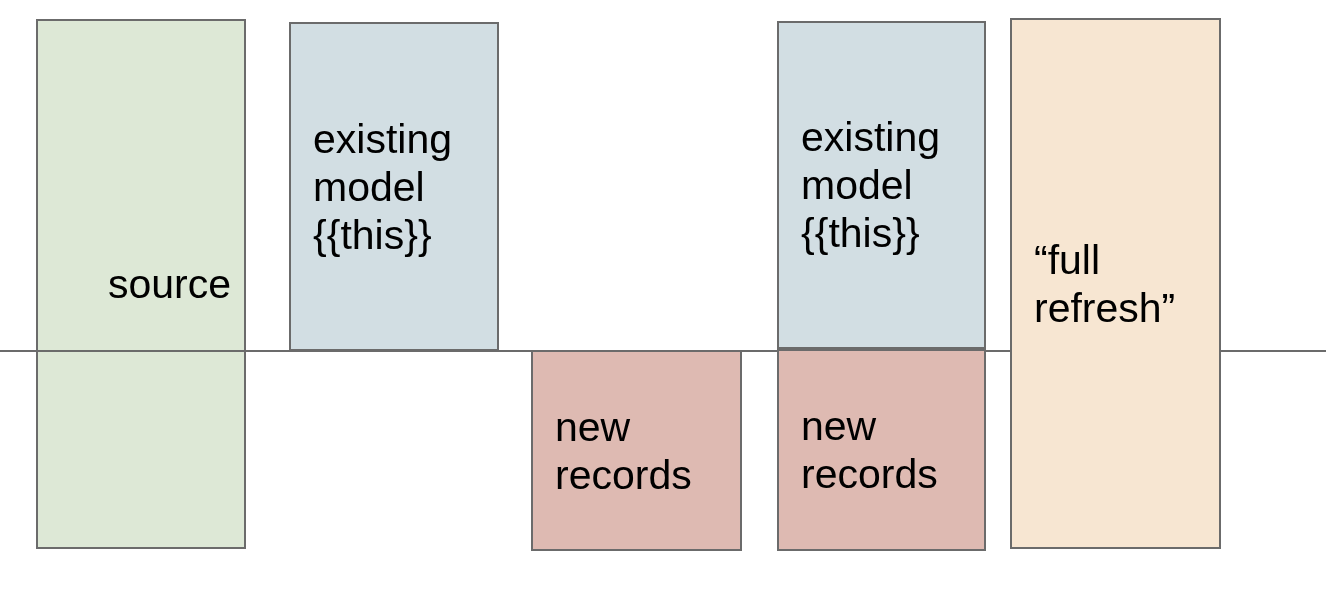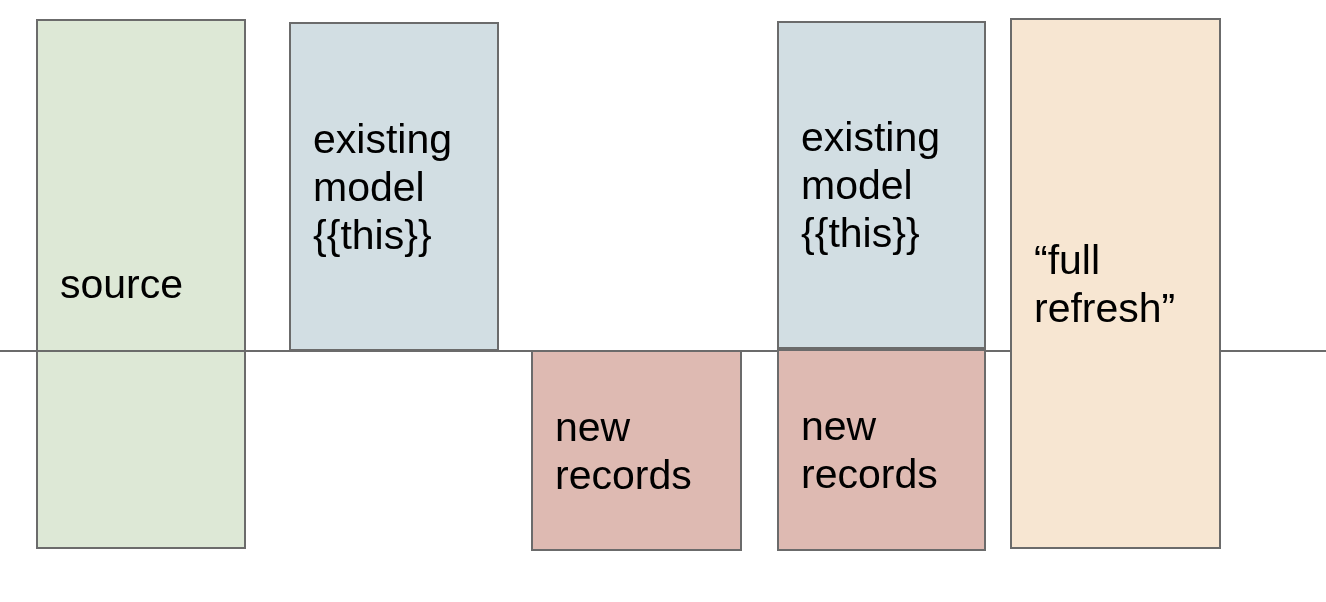--- a/index.html
+++ b/index.html
@@ -49,21 +49,21 @@
   .box-new-2         { left: 777px;  top: 349px; width: 209px; height: 202px; }
   .box-full-refresh  { left: 1010px; top: 18px;  width: 211px; height: 531px; }
 </style>
 </head>
 <body>
 
 <div class="canvas">
 
   <div class="hline" style="background: rgb(107, 107, 107);"></div>
 
-  <div class="box box-source" style="background: rgb(221, 232, 214); border-color: rgb(107, 107, 107);">
+  <div class="box box-source" style="background: rgb(221, 232, 214); border-color: rgb(107, 107, 107); padding-left: 48px;">
     <span class="label">source</span>
   </div>
 
   <div class="box box-existing-1" style="background: rgb(210, 222, 227); border-color: rgb(107, 107, 107);">
     <span class="label">existing
 model
 {{this}}</span>
   </div>
 
   <div class="box box-new-1" style="background: rgb(222, 186, 178); border-color: rgb(107, 107, 107);">

